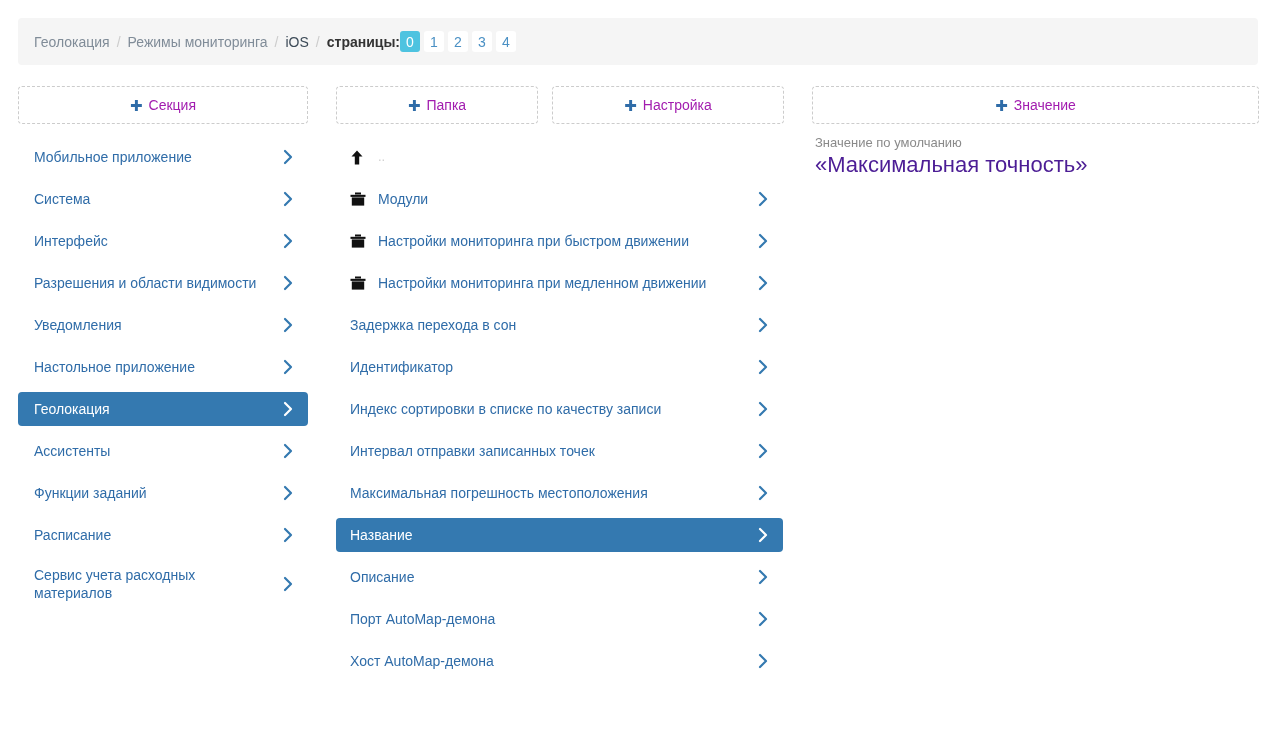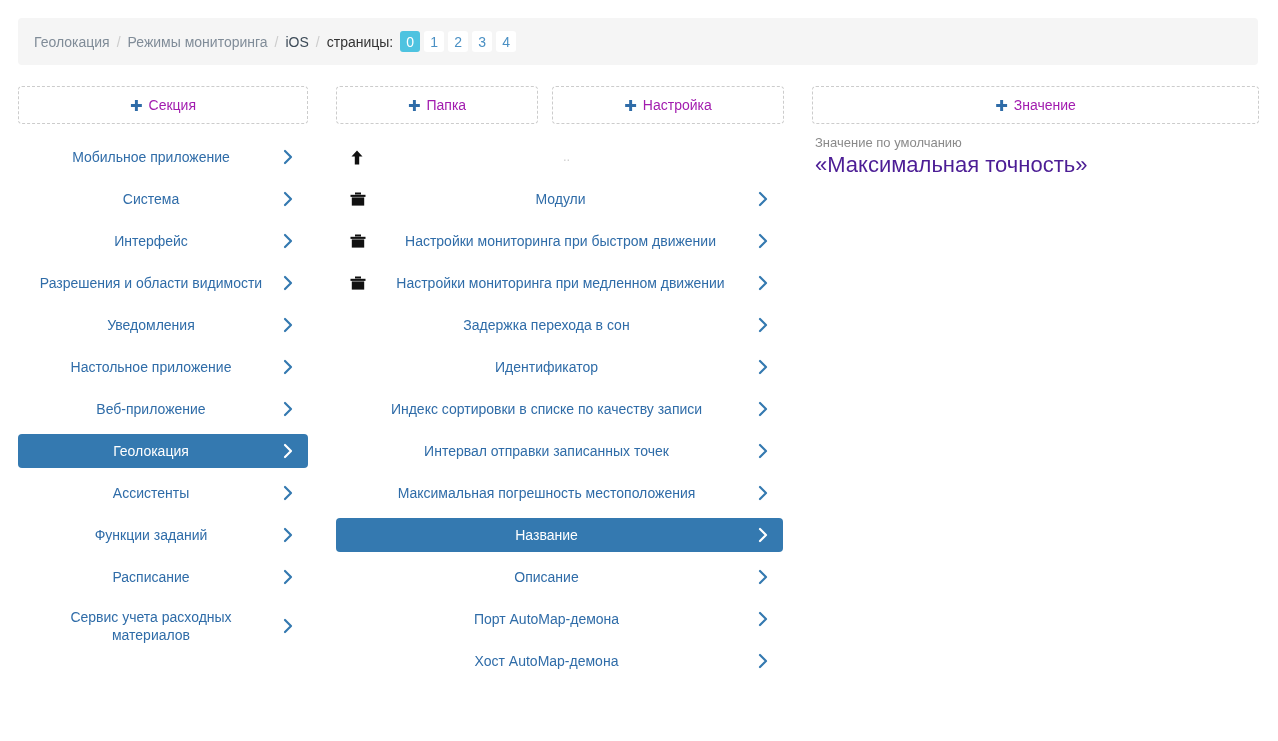--- a/index.html
+++ b/index.html
@@ -41,22 +41,21 @@
   .crumb.link { color: #808c98; }
   .crumb.ios { color: #3c4a57; }
   .crumb-sep {
     font-size: 14px;
     color: #cccccc;
     margin: 0 7px;
   }
   .crumb-label {
     font-size: 14px;
     color: #333333;
-    font-weight: normal;
-    margin-right: 7px;
+    font-weight: bold;
     white-space: nowrap;
   }
   .page-chip {
     display: inline-flex;
     align-items: center;
     justify-content: center;
     min-width: 20px;
     height: 21px;
     padding: 0 6px;
     margin-right: 4px;
@@ -131,21 +130,20 @@
     border-radius: 4px;
     cursor: pointer;
     margin-bottom: 8px;
   }
   .row .row-label {
     font-size: 14px;
     color: #2f6ca8;
     line-height: 18px;
     flex: 1 1 auto;
     padding-right: 14px;
-    text-align: center;
   }
   .row .chev {
     flex: 0 0 auto;
     width: 12px;
     height: 16px;
     position: relative;
   }
   .row .chev svg { display: block; }
   .row.selected {
     background: #3479b0;
@@ -250,28 +248,20 @@
           </span>
         </div>
         <div class="row">
           <span class="row-label">Настольное приложение</span>
           <span class="chev" style="color: rgb(52, 121, 176);">
             <svg width="12" height="16" viewBox="0 0 12 16" fill="none" xmlns="http://www.w3.org/2000/svg">
               <path d="M3 2 L9 8 L3 14" stroke="currentColor" stroke-width="2.2" stroke-linecap="round" stroke-linejoin="round"></path>
             </svg>
           </span>
         </div>
-        <div class="row">
-          <span class="row-label">Веб-приложение</span>
-          <span class="chev" style="color: rgb(52, 121, 176);">
-            <svg width="12" height="16" viewBox="0 0 12 16" fill="none" xmlns="http://www.w3.org/2000/svg">
-              <path d="M3 2 L9 8 L3 14" stroke="currentColor" stroke-width="2.2" stroke-linecap="round" stroke-linejoin="round"></path>
-            </svg>
-          </span>
-        </div>
         <div class="row selected">
           <span class="row-label">Геолокация</span>
           <span class="chev" style="color: rgb(255, 255, 255);">
             <svg width="12" height="16" viewBox="0 0 12 16" fill="none" xmlns="http://www.w3.org/2000/svg">
               <path d="M3 2 L9 8 L3 14" stroke="currentColor" stroke-width="2.2" stroke-linecap="round" stroke-linejoin="round"></path>
             </svg>
           </span>
         </div>
         <div class="row">
           <span class="row-label">Ассистенты</span>

